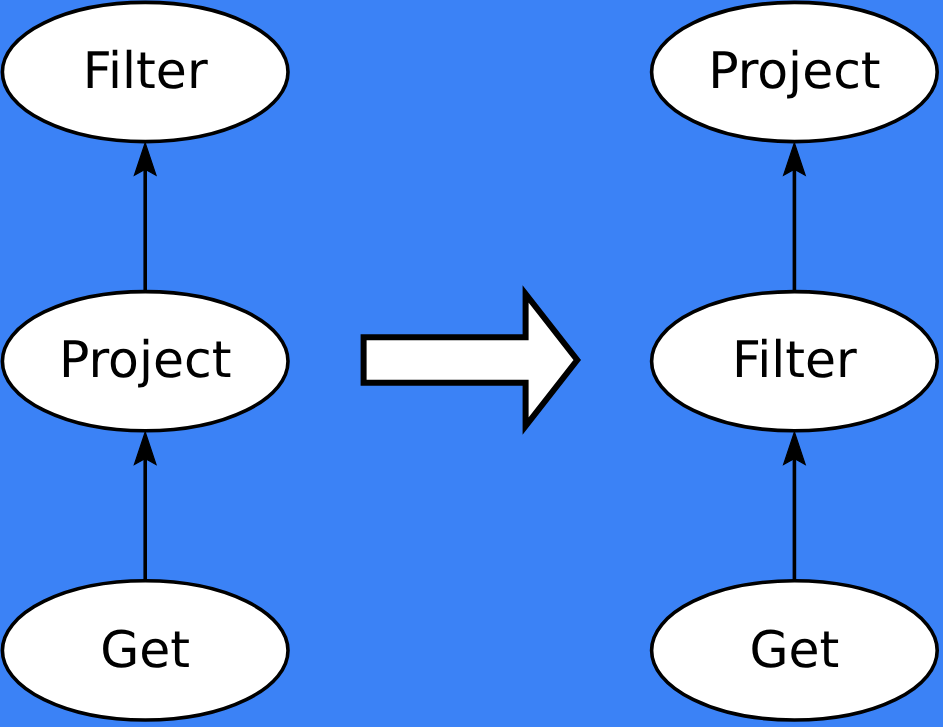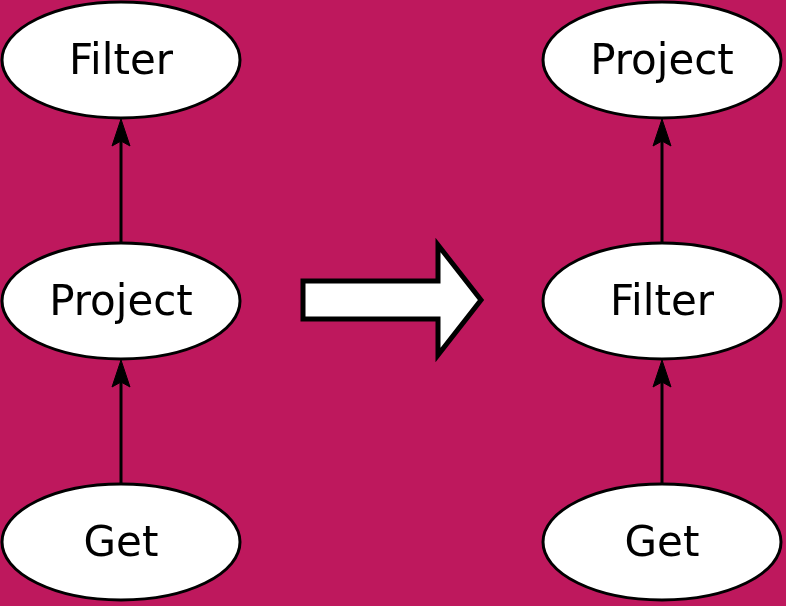--- a/index.html
+++ b/index.html
@@ -7,21 +7,21 @@
     padding: 0;
     background: #ffffff;
   }
   body {
     font-family: "DejaVu Sans", sans-serif;
   }
   #canvas {
     position: relative;
     width: 786px;
     height: 606px;
-    background: #be185d;
+    background: #3b82f6;
     overflow: hidden;
   }
   #diagram-svg {
     display: block;
     width: 786px;
     height: 606px;
   }
   .node-ellipse {
     fill: #ffffff;
     stroke: #000000;

